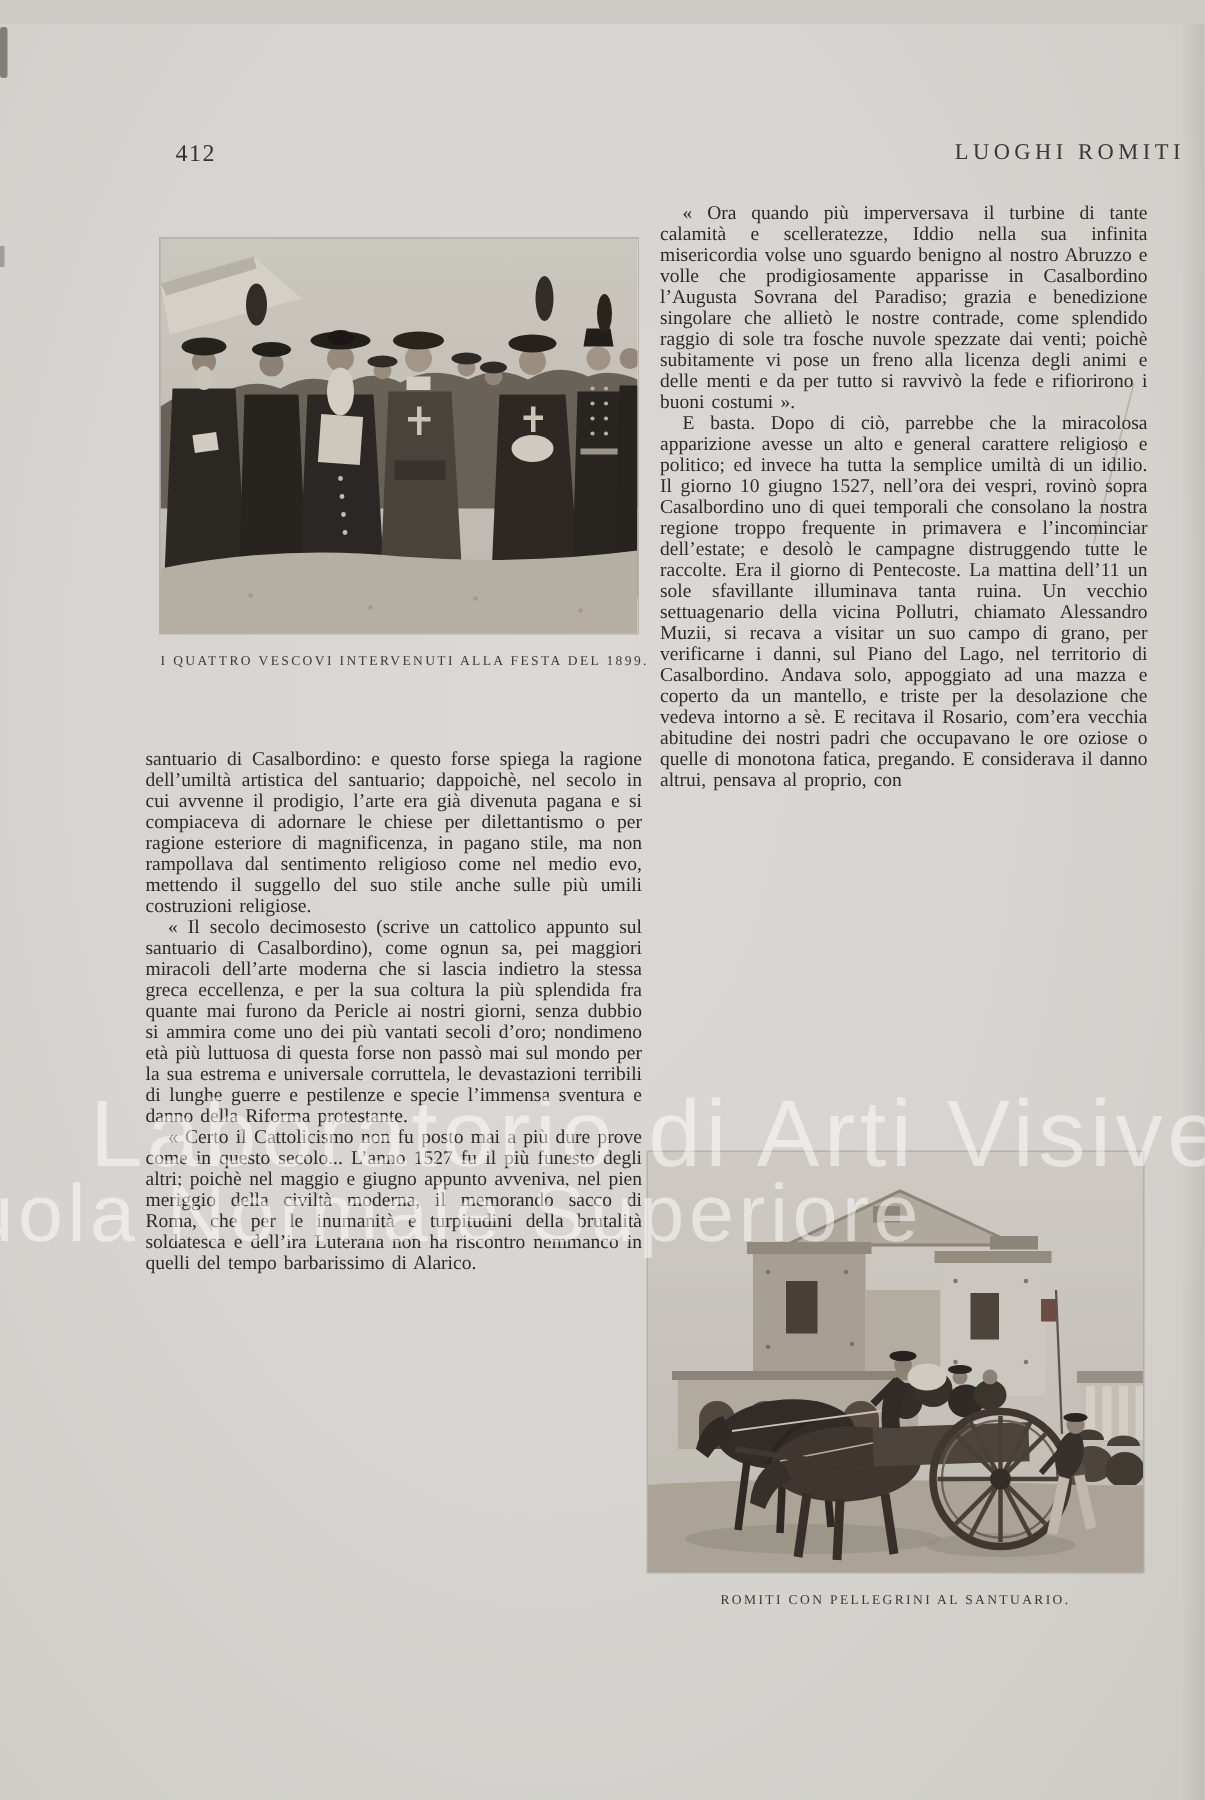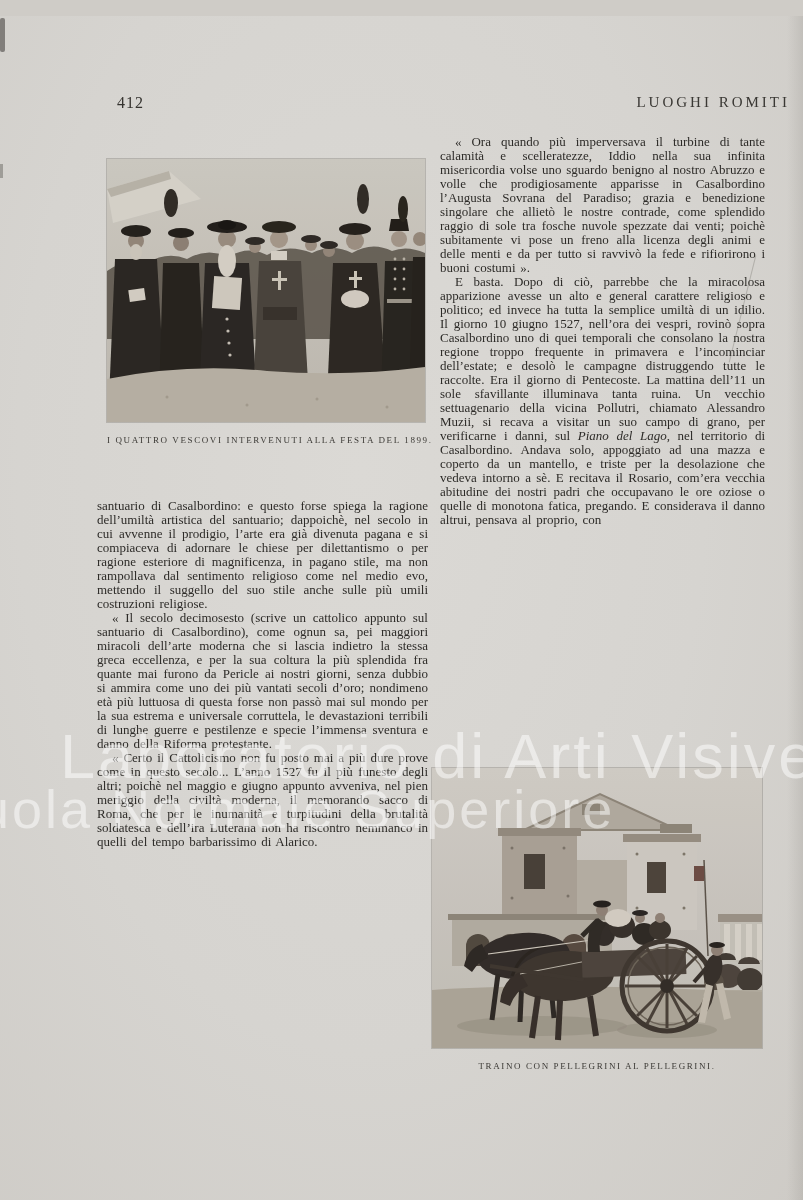--- a/index.html
+++ b/index.html
@@ -28,21 +28,21 @@
     text-align:center;font-size:9px;letter-spacing:1.6px;color:#3b3935;
     margin-top:13px;white-space:nowrap;
   }
   
   .col{position:absolute;text-align:justify;font-size:13px;line-height:14px;
     color:#2d2b28;word-spacing:1.5px;}
   .col p{margin:0;}
   .col p.ind{text-indent:15px;}
   .col-left{left:97px;top:483px;width:331px;}
   .col-right{left:440px;top:119px;width:325px;}
-  .it{font-style:italic;}
+  .it{}
   
   .bottom-strip{position:absolute;left:253px;right:0;top:1192px;height:8px;background:#1d1d1c;}
   .smudge1{position:absolute;left:0;top:2px;width:5px;height:34px;background:#55524e;opacity:.65;border-radius:2px;}
   .smudge2{position:absolute;left:0;top:148px;width:3px;height:14px;background:#6a6762;opacity:.5;}
   .crease{position:absolute;left:742px;top:238px;width:1px;height:110px;background:rgba(90,85,78,.28);transform:rotate(14deg);}
   .edge-shade{position:absolute;right:0;top:0;width:16px;height:1200px;
     background:linear-gradient(to right, rgba(0,0,0,0) 0%, rgba(60,56,50,.10) 100%);}
   
   .watermark{position:absolute;left:0;top:0;width:803px;height:1200px;pointer-events:none;
     font-family:"Liberation Sans","DejaVu Sans",sans-serif;color:rgba(255,255,255,.5);}
@@ -258,21 +258,21 @@
       <line x1="152" y1="212" x2="58" y2="198" stroke="#3b342d" stroke-width="4"></line>
 
       <ellipse cx="281" cy="202" rx="9" ry="16" fill="#332d27" transform="rotate(14 281 202)"></ellipse>
       <circle cx="285" cy="182" r="6" fill="#8f8175"></circle>
       <ellipse cx="285" cy="177" rx="8" ry="3" fill="#24201c"></ellipse>
       <polygon points="274,216 266,254 273,255 281,218" fill="#c3bcae"></polygon>
       <polygon points="284,216 292,252 299,250 291,215" fill="#c3bcae"></polygon>
       <line x1="276" y1="198" x2="262" y2="214" stroke="#332d27" stroke-width="4"></line>
       <rect width="330" height="280" fill="#8a7f6e" opacity="0.05"></rect>
     </svg>
-    <figcaption class="figcap">TRAINO CON PELLEGRINI AL PELLEGRINI.</figcaption>
+    <figcaption class="figcap">ROMITI CON PELLEGRINI AL SANTUARIO.</figcaption>
   </figure>
 
   <div class="bottom-strip"></div>
   <div class="smudge1"></div>
   <div class="smudge2"></div>
   <div class="crease"></div>
   <div class="edge-shade"></div>
 
   <div class="watermark">
     <span class="wm1">Laboratorio di Arti Visive</span>

